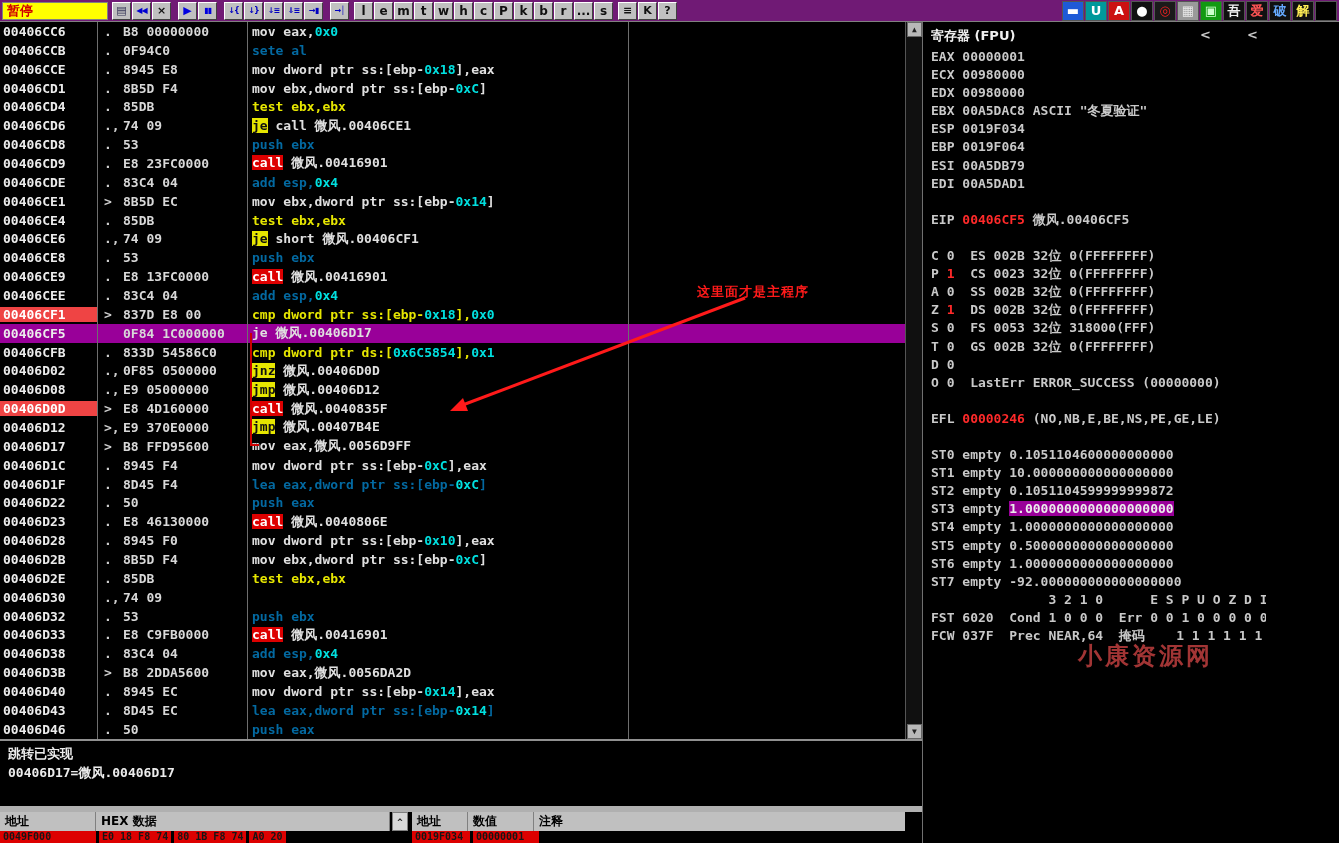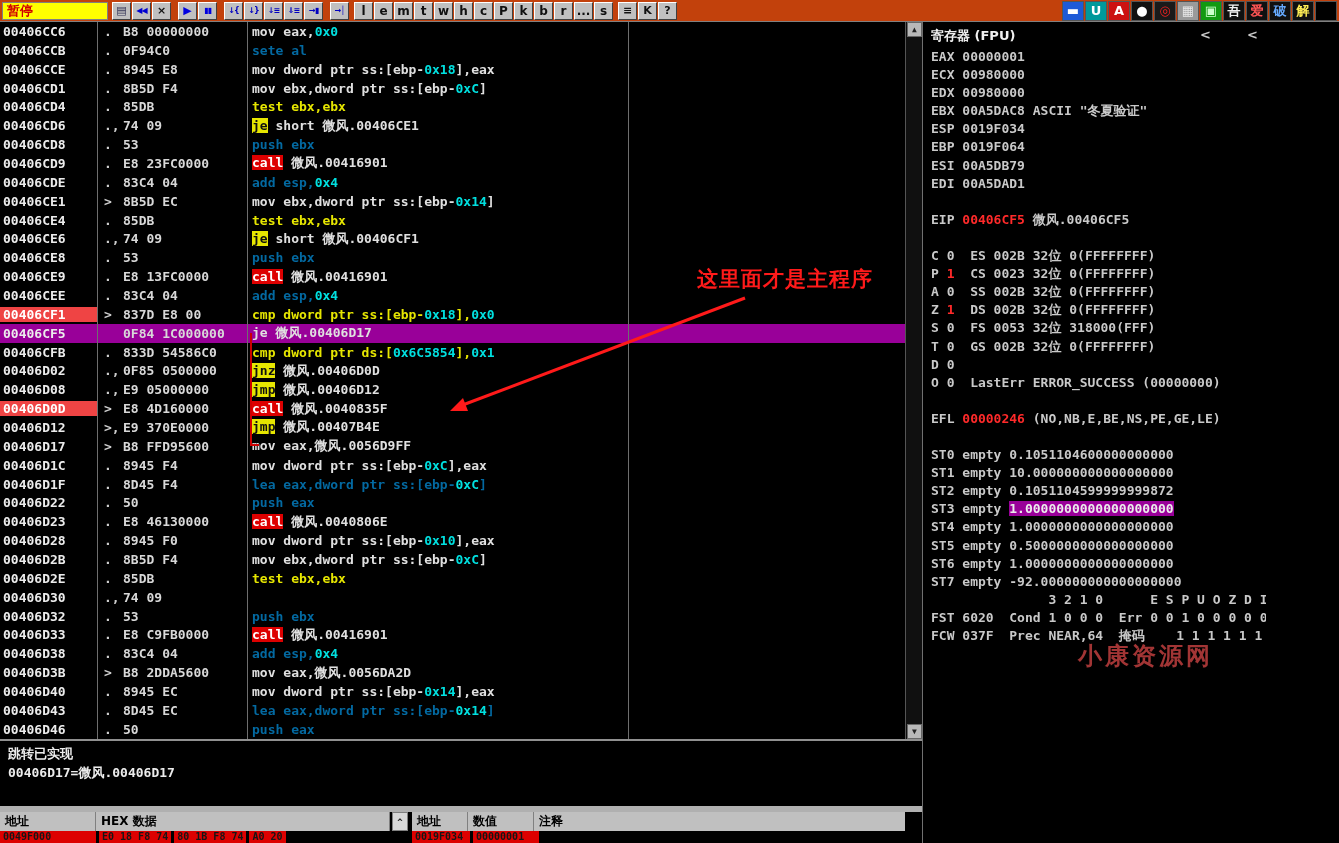--- a/index.html
+++ b/index.html
@@ -1,19 +1,19 @@
 <!DOCTYPE html>
 <html><head>
 <meta charset="utf-8">
 <style>
   *{margin:0;padding:0;box-sizing:border-box}
   html,body{width:1339px;height:843px;background:#000;overflow:hidden;
     font-family:"DejaVu Sans Mono",monospace;font-weight:bold;font-size:13px}
   
-  #toolbar{position:absolute;left:0;top:0;width:1339px;height:22px;background:#c2410c;
+  #toolbar{position:absolute;left:0;top:0;width:1339px;height:22px;background:#701a75;
     display:flex;align-items:center;padding-left:2px;border-bottom:1px solid #808080}
   .tstatus{width:106px;height:18px;background:#ffff00;color:#d00000;font-size:13px;line-height:16px;
     padding-left:4px;border:1px solid #808080;font-family:"DejaVu Sans",sans-serif;flex:none}
   #tb-buttons,#tb-letters,#tb-tail{display:flex;align-items:center;margin-left:4px}
   .tbtn{min-width:19px;height:18px;background:#c0c0c0;border-top:1px solid #fff;border-left:1px solid #fff;
     border-right:1px solid #404040;border-bottom:1px solid #404040;display:flex;align-items:center;justify-content:center;
     font-size:11px;margin-right:1px;font-family:"DejaVu Sans",sans-serif;overflow:hidden;white-space:nowrap;padding:0 1px}
   .tbtn.small{font-size:8px;letter-spacing:-1px}
   .tletter{font-size:12px;color:#101010}
   .tgap{width:6px;flex:none}
@@ -29,21 +29,21 @@
   .c-prefix{width:26px;padding-left:7px;color:#cfcfcf;flex:none;white-space:pre}
   .c-hex{width:124px;color:#d8d8d8;flex:none;overflow:hidden;white-space:pre}
   .c-instr{width:381px;padding-left:5px;flex:none;overflow:hidden;white-space:pre}
   .c-comment{flex:1}
   .sw{color:#e0e0e0}.sn{color:#00e0e0}.sg{color:#0369a1}.sy{color:#e6e600}
   .sJ{background:#e6e600;color:#101010}.sC{background:#dd0000;color:#fff}
   .vline{position:absolute;top:22px;height:717px;width:1px;background:#6e6e6e}
   #jumpline-v{position:absolute;left:250px;top:333px;width:2px;height:113px;background:#cc0000}
   #jumpline-t{position:absolute;left:250px;top:444px;width:9px;height:2px;background:#cc0000}
   
-  #annotation-text{position:absolute;left:697px;top:265px;color:#ff1a1a;font-size:21px;
+  #annotation-text{position:absolute;left:697px;top:283px;color:#ff1a1a;font-size:13px;
     font-family:"DejaVu Sans",sans-serif;letter-spacing:1px}
   #annotation-arrow{position:absolute;left:0;top:22px;pointer-events:none}
   
   #vscroll{position:absolute;left:905px;top:22px;width:17px;height:717px;background:#101010;border-left:1px solid #555}
   .sbtn{position:absolute;left:1px;width:15px;height:15px;background:#b8b8b8;color:#222;font-size:8px;
     display:flex;align-items:center;justify-content:center;border:1px solid #666}
   
   #regs{position:absolute;left:922px;top:22px;width:344px;height:821px;border-left:1px solid #707070;background:#000;color:#c9c9c9}
   #regs-title{position:relative;height:26px;color:#f0f0f0;font-size:13px;padding:5px 8px 0 8px;
     font-family:"DejaVu Sans",sans-serif}
@@ -125,21 +125,21 @@
       <div class="picon" style="background: rgb(0, 0, 0); color: rgb(0, 0, 0);"></div>
     </div>
 </div>
 
 <div id="disasm">
     <div class="drow"><span class="c-addr">00406CC6</span><span class="c-prefix">.</span><span class="c-hex">B8 00000000</span><span class="c-instr"><span class="sw">mov eax,</span><span class="sn">0x0</span></span><span class="c-comment"></span></div>
     <div class="drow"><span class="c-addr">00406CCB</span><span class="c-prefix">.</span><span class="c-hex">0F94C0</span><span class="c-instr"><span class="sg">sete al</span></span><span class="c-comment"></span></div>
     <div class="drow"><span class="c-addr">00406CCE</span><span class="c-prefix">.</span><span class="c-hex">8945 E8</span><span class="c-instr"><span class="sw">mov dword ptr ss:[ebp-</span><span class="sn">0x18</span><span class="sw">],eax</span></span><span class="c-comment"></span></div>
     <div class="drow"><span class="c-addr">00406CD1</span><span class="c-prefix">.</span><span class="c-hex">8B5D F4</span><span class="c-instr"><span class="sw">mov ebx,dword ptr ss:[ebp-</span><span class="sn">0xC</span><span class="sw">]</span></span><span class="c-comment"></span></div>
     <div class="drow"><span class="c-addr">00406CD4</span><span class="c-prefix">.</span><span class="c-hex">85DB</span><span class="c-instr"><span class="sy">test ebx,ebx</span></span><span class="c-comment"></span></div>
-    <div class="drow"><span class="c-addr">00406CD6</span><span class="c-prefix">.,</span><span class="c-hex">74 09</span><span class="c-instr"><span class="sJ">je</span><span class="sw"> short 微风.00406CE1</span></span><span class="c-comment"></span></div>
+    <div class="drow"><span class="c-addr">00406CD6</span><span class="c-prefix">.,</span><span class="c-hex">74 09</span><span class="c-instr"><span class="sJ">je</span><span class="sw"> call 微风.00406CE1</span></span><span class="c-comment"></span></div>
     <div class="drow"><span class="c-addr">00406CD8</span><span class="c-prefix">.</span><span class="c-hex">53</span><span class="c-instr"><span class="sg">push ebx</span></span><span class="c-comment"></span></div>
     <div class="drow"><span class="c-addr">00406CD9</span><span class="c-prefix">.</span><span class="c-hex">E8 23FC0000</span><span class="c-instr"><span class="sC">call</span><span class="sw"> 微风.00416901</span></span><span class="c-comment"></span></div>
     <div class="drow"><span class="c-addr">00406CDE</span><span class="c-prefix">.</span><span class="c-hex">83C4 04</span><span class="c-instr"><span class="sg">add esp,</span><span class="sn">0x4</span></span><span class="c-comment"></span></div>
     <div class="drow"><span class="c-addr">00406CE1</span><span class="c-prefix">&gt;</span><span class="c-hex">8B5D EC</span><span class="c-instr"><span class="sw">mov ebx,dword ptr ss:[ebp-</span><span class="sn">0x14</span><span class="sw">]</span></span><span class="c-comment"></span></div>
     <div class="drow"><span class="c-addr">00406CE4</span><span class="c-prefix">.</span><span class="c-hex">85DB</span><span class="c-instr"><span class="sy">test ebx,ebx</span></span><span class="c-comment"></span></div>
     <div class="drow"><span class="c-addr">00406CE6</span><span class="c-prefix">.,</span><span class="c-hex">74 09</span><span class="c-instr"><span class="sJ">je</span><span class="sw"> short 微风.00406CF1</span></span><span class="c-comment"></span></div>
     <div class="drow"><span class="c-addr">00406CE8</span><span class="c-prefix">.</span><span class="c-hex">53</span><span class="c-instr"><span class="sg">push ebx</span></span><span class="c-comment"></span></div>
     <div class="drow"><span class="c-addr">00406CE9</span><span class="c-prefix">.</span><span class="c-hex">E8 13FC0000</span><span class="c-instr"><span class="sC">call</span><span class="sw"> 微风.00416901</span></span><span class="c-comment"></span></div>
     <div class="drow"><span class="c-addr">00406CEE</span><span class="c-prefix">.</span><span class="c-hex">83C4 04</span><span class="c-instr"><span class="sg">add esp,</span><span class="sn">0x4</span></span><span class="c-comment"></span></div>
     <div class="drow"><span class="c-addr abp">00406CF1</span><span class="c-prefix">&gt;</span><span class="c-hex">837D E8 00</span><span class="c-instr"><span class="sy">cmp dword ptr ss:[ebp-</span><span class="sn">0x18</span><span class="sy">],</span><span class="sn">0x0</span></span><span class="c-comment"></span></div>

